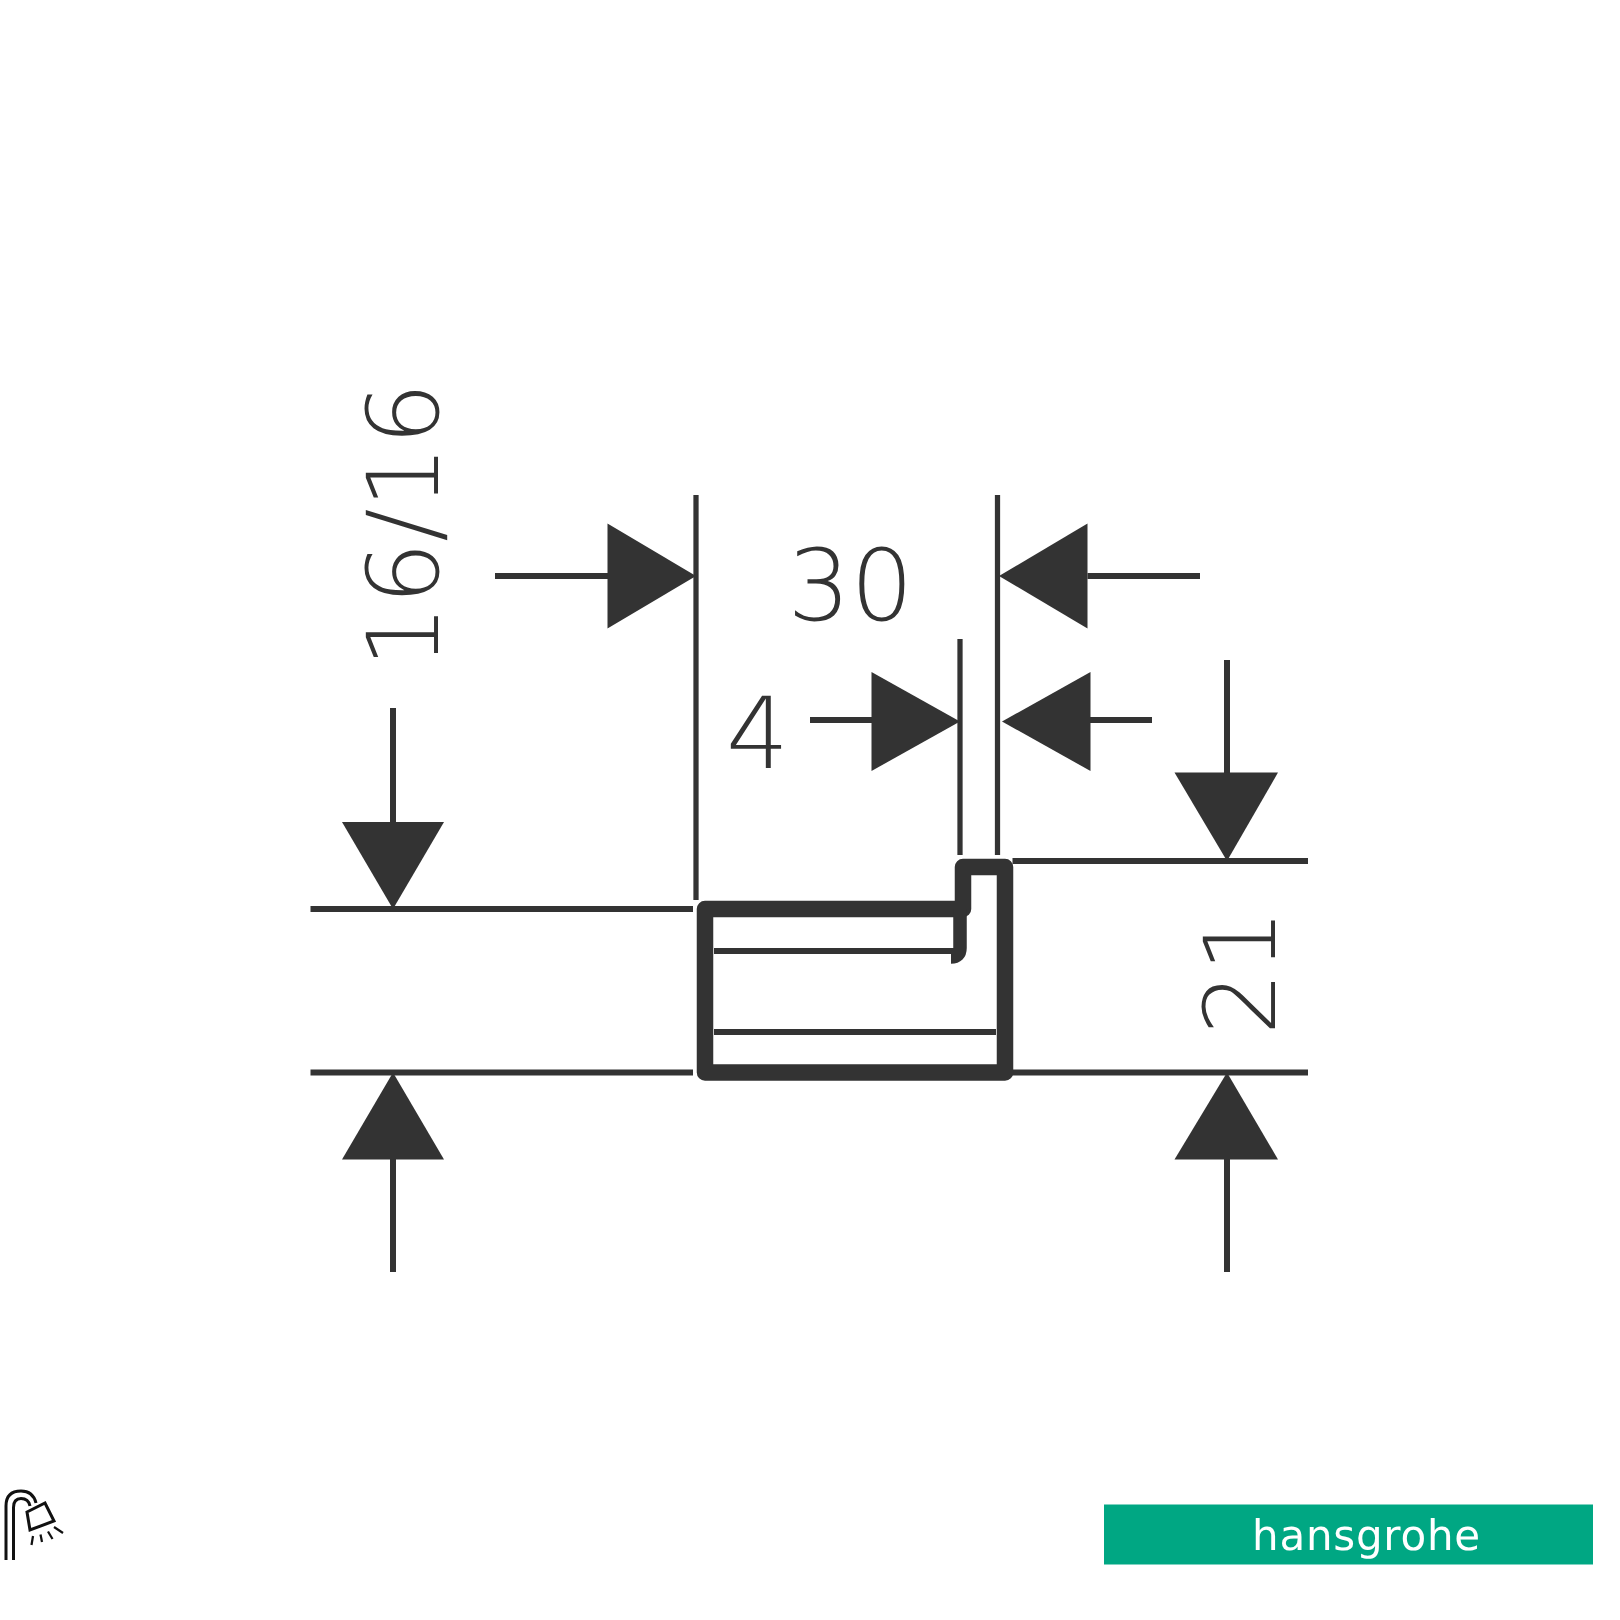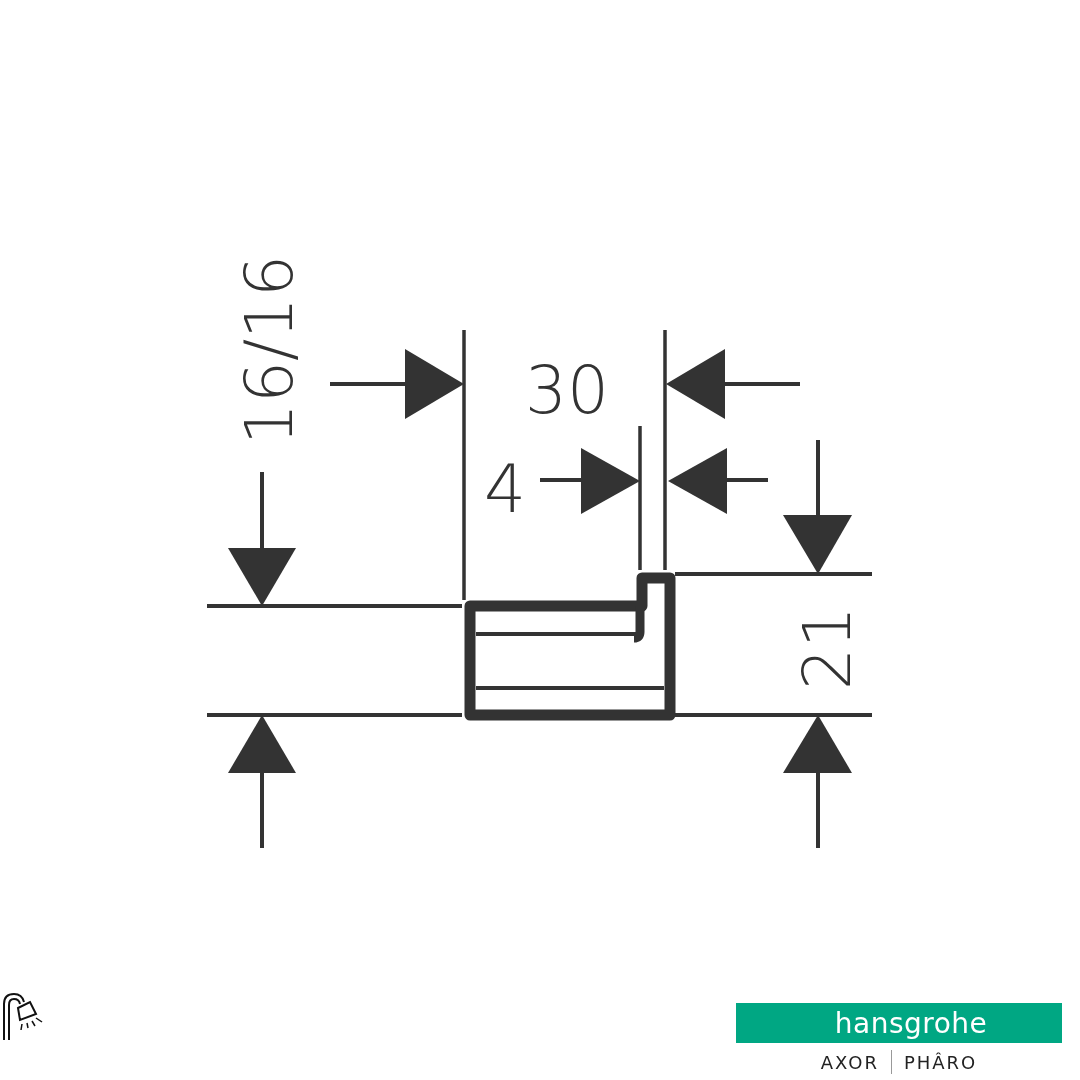--- a/index.html
+++ b/index.html
@@ -83,18 +83,13 @@
       <line x1="32" y1="31" x2="35" y2="36"></line>
       <line x1="36" y1="28" x2="42" y2="32"></line>
     </g>
   </svg>
 </div>
 
 <div class="brand-right">
   <div class="green-bar">
     <span>hansgrohe</span>
   </div>
-  <div class="sub">
-    <span>AXOR</span>
-    <div class="sep"></div>
-    <span>PHÂRO</span>
-  </div>
 </div>
 
 </body></html>

